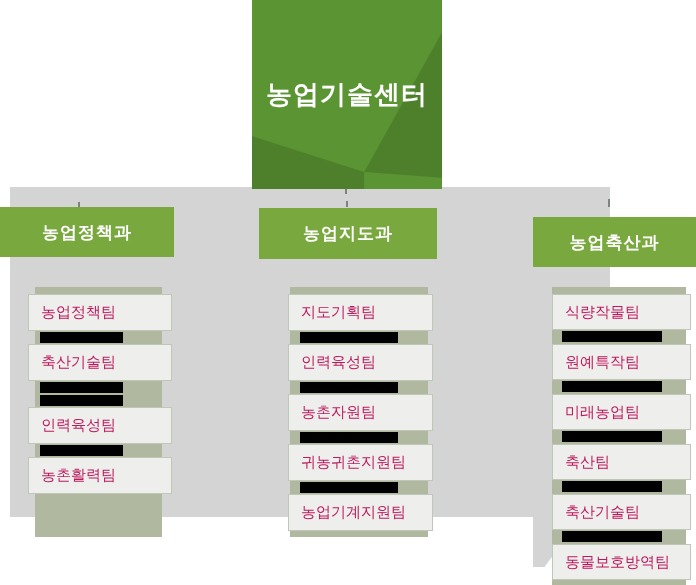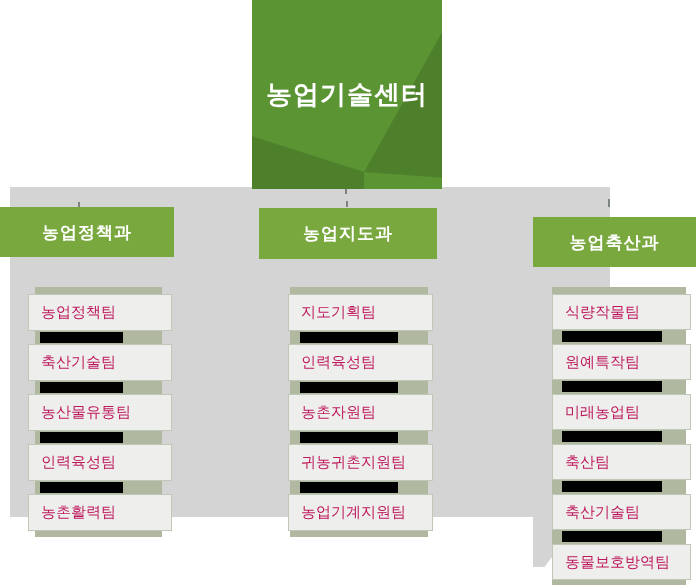--- a/index.html
+++ b/index.html
@@ -91,23 +91,20 @@
         </div>
       <div class="team-gap">
           <div class="redact-bar"></div>
         </div>
       <div class="team-box">
           <span>축산기술팀</span>
         </div>
       <div class="team-gap">
           <div class="redact-bar"></div>
         </div>
-      <div class="team-box">
-          <span>농산물유통팀</span>
-        </div>
       <div class="team-gap">
           <div class="redact-bar"></div>
         </div>
       <div class="team-box">
           <span>인력육성팀</span>
         </div>
       <div class="team-gap">
           <div class="redact-bar"></div>
         </div>
       <div class="team-box">

